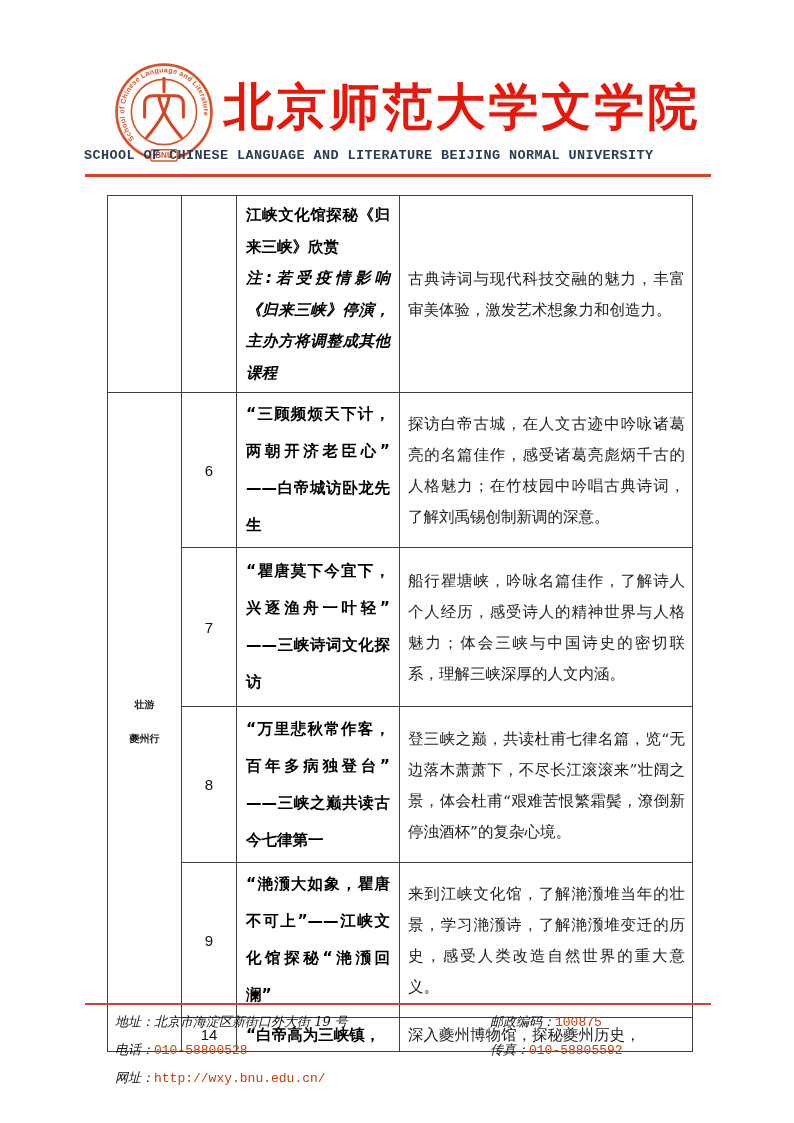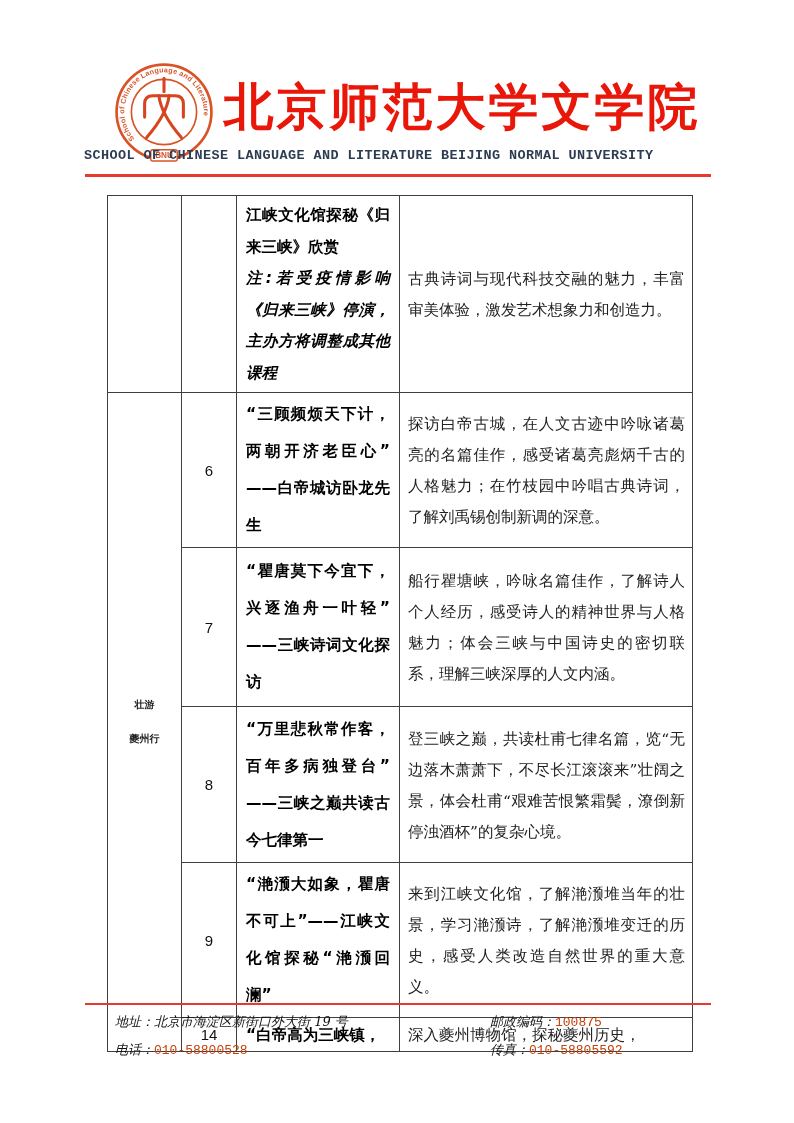--- a/index.html
+++ b/index.html
@@ -181,15 +181,20 @@
       </span>
     </div>
     <div class="f-row">
       <span class="f-left">
         <span class="f-label">电话：</span><span class="f-value">010-58800528</span>
       </span>
       <span class="f-right">
         <span class="f-label">传真：</span><span class="f-value">010-58805592</span>
       </span>
     </div>
+    <div class="f-row">
+      <span class="f-left">
+        <span class="f-label">网址：</span><span class="f-value">http://wxy.bnu.edu.cn/</span>
+      </span>
+    </div>
   </div>
 
 </div>
 
 </body></html>

